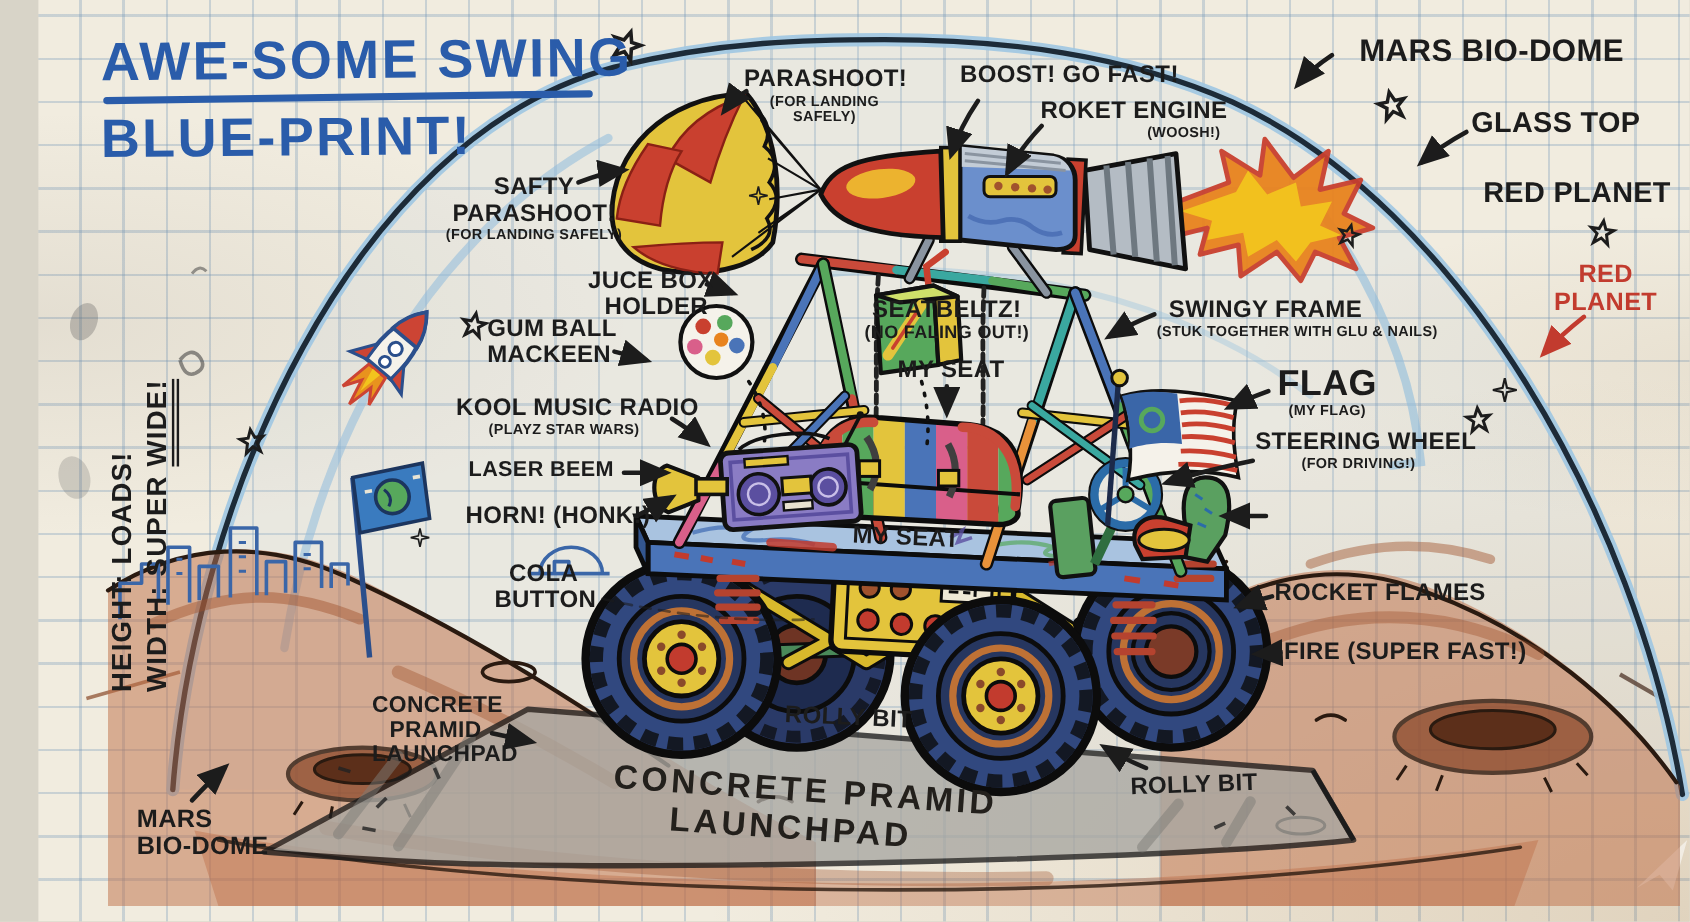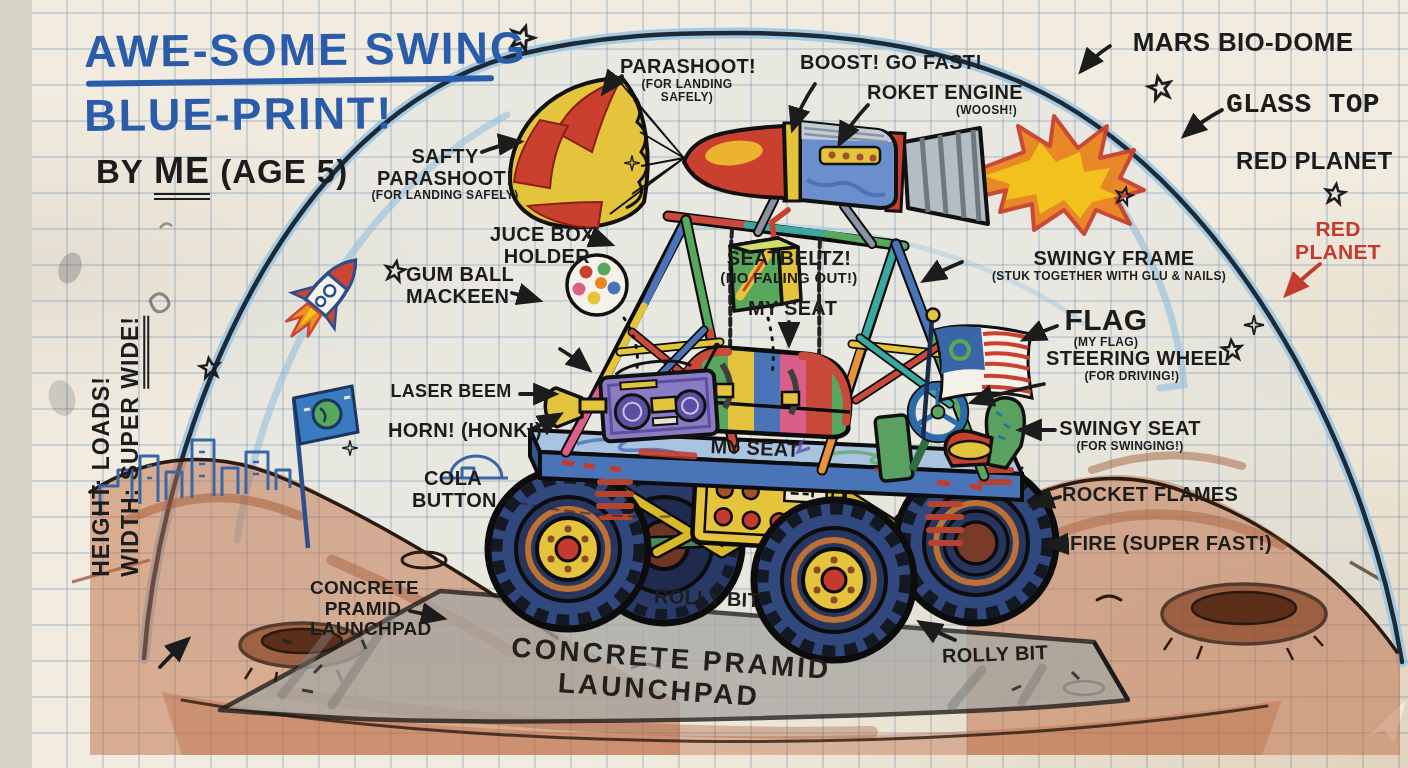--- a/index.html
+++ b/index.html
@@ -385,25 +385,20 @@
   <path d="M923,640 Q904,632 889,623" marker-end="url(#ah)"></path>
   <path d="M128,667 Q142,652 155,640" marker-end="url(#ah)"></path>
   <path d="M470,499 Q560,520 646,516" stroke-width="2.2" stroke-dasharray="9 7" opacity=".55"></path>
 </g>
 </svg>
 
 <div class="title-block">
   <div class="t1">AWE-SOME SWING</div>
   <div class="t-underline"></div>
   <div class="t1">BLUE-PRINT!</div>
-  <div class="byline">
-    <span>BY</span>
-    <span class="me">ME</span>
-    <span>(AGE 5)</span>
-  </div>
 </div>
 
 <div class="sidenote">
   <div>HEIGHT: LOADS!</div>
   <div><span style="display:inline">WIDTH: SUPER</span> <span class="wide" style="display:inline">WIDE!</span></div>
 </div>
 
 <div class="lbl" style="left:318px;top:146px;width:190px;text-align:center;">
   <span class="l1">SAFTY</span>
   <span class="l1">PARASHOOT!</span>
@@ -422,21 +417,21 @@
 
 <div class="lbl" style="left:835px;top:82px;width:150px;text-align:right;">
   <span class="l1">ROKET ENGINE</span>
   <span class="s">(WOOSH!)</span>
 </div>
 
 <div class="lbl" style="left:1083px;top:28px;width:256px;font-size:26px;">
   <span>MARS BIO-DOME</span>
 </div>
 
-<div class="lbl" style="left:1194px;top:90px;width:136px;font-size:28px;font-family:Liberation Mono, monospace;">
+<div class="lbl" style="left:1194px;top:90px;width:136px;font-size:24px;">
   <span>GLASS TOP</span>
 </div>
 
 <div class="lbl" style="left:1204px;top:148px;width:152px;font-size:24px;">
   <span>RED PLANET</span>
 </div>
 
 <div class="lbl red" style="left:1260px;top:218px;width:92px;font-size:21px;">
   <span>RED</span>
   <span>PLANET</span>
@@ -450,52 +445,52 @@
 <div class="lbl" style="left:374px;top:264px;width:100px;font-size:20px;">
   <span>GUM BALL</span>
   <span>MACKEEN</span>
 </div>
 
 <div class="lbl" style="left:682px;top:248px;width:150px;">
   <span class="l1" style="font-size:20px">SEATBELTZ!</span>
   <span class="s" style="font-size:15px">(NO FALING OUT!)</span>
 </div>
 
-<div class="lbl" style="left:932px;top:248px;width:290px;text-align:center;">
+<div class="lbl" style="left:932px;top:248px;width:290px;text-align:left;">
   <span class="l1" style="padding-left:10px">SWINGY FRAME</span>
   <span class="s">(STUK TOGETHER WITH GLU &amp; NAILS)</span>
 </div>
 
+<div class="lbl" style="left:348px;top:330px;width:180px;">
+  <span class="l1">KOOL MUSIC RADIO</span>
+  <span class="s">(PLAYZ STAR WARS)</span>
+</div>
 
 <div class="lbl" style="left:716px;top:298px;width:80px;">
   <span class="l1">MY SEAT</span>
 </div>
 
 <div class="lbl" style="left:355px;top:382px;width:128px;font-size:18px;">
   <span>LASER BEEM</span>
 </div>
 
 <div class="lbl" style="left:356px;top:420px;width:136px;font-size:20px;">
   <span>HORN! (HONK!)</span>
 </div>
 
 <div class="lbl" style="left:1028px;top:304px;width:92px;">
   <span class="l1" style="font-size:30px">FLAG</span>
   <span class="s">(MY FLAG)</span>
 </div>
 
-<div class="lbl" style="left:1014px;top:348px;width:172px;">
+<div class="lbl" style="left:1014px;top:358px;width:172px;">
   <span class="l1">STEERING WHEEL</span>
   <span class="s">(FOR DRIVING!)</span>
 </div>
 
-<div class="lbl" style="left:1022px;top:418px;width:152px;">
-  <span class="l1">SWINGY SEAT</span>
-  <span class="s">(FOR SWINGING!)</span>
-</div>
 
 <div class="lbl" style="left:380px;top:468px;width:82px;font-size:20px;">
   <span>COLA</span>
   <span>BUTTON</span>
 </div>
 
 <div class="lbl rot2" style="left:678px;top:438px;width:90px;font-size:20px;">
   <span>MY SEAT</span>
 </div>
 
@@ -519,14 +514,18 @@
 
 <div class="lbl rotm2" style="left:910px;top:644px;width:106px;font-size:20px;">
   <span>ROLLY BIT</span>
 </div>
 
 <div class="pad-text">
   <div>CONCRETE  PRAMID</div>
   <div>LAUNCHPAD</div>
 </div>
 
+<div class="lbl" style="left:82px;top:672px;width:110px;text-align:left;font-size:21px;">
+  <span>MARS</span>
+  <span>BIO-DOME</span>
+</div>
 
 </div>
 
 </body></html>

